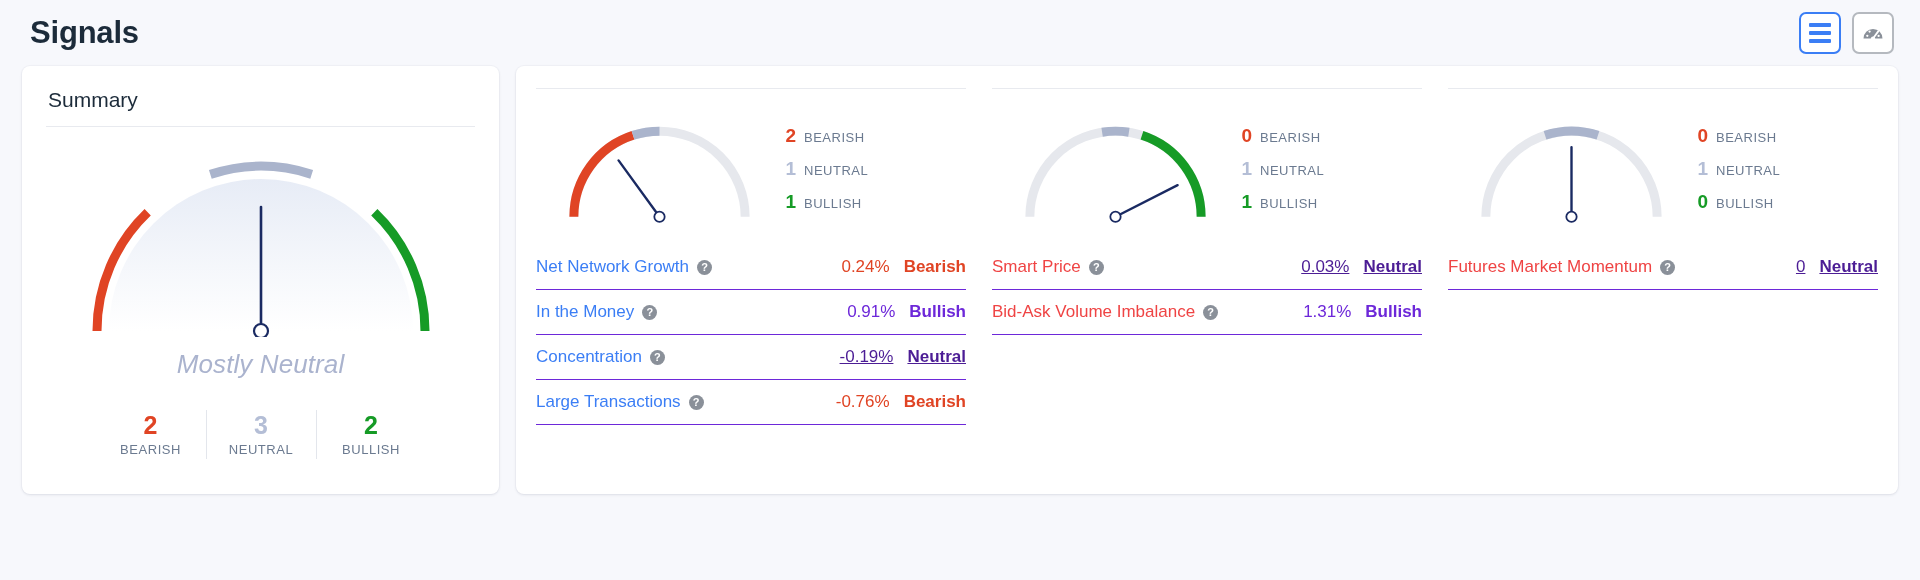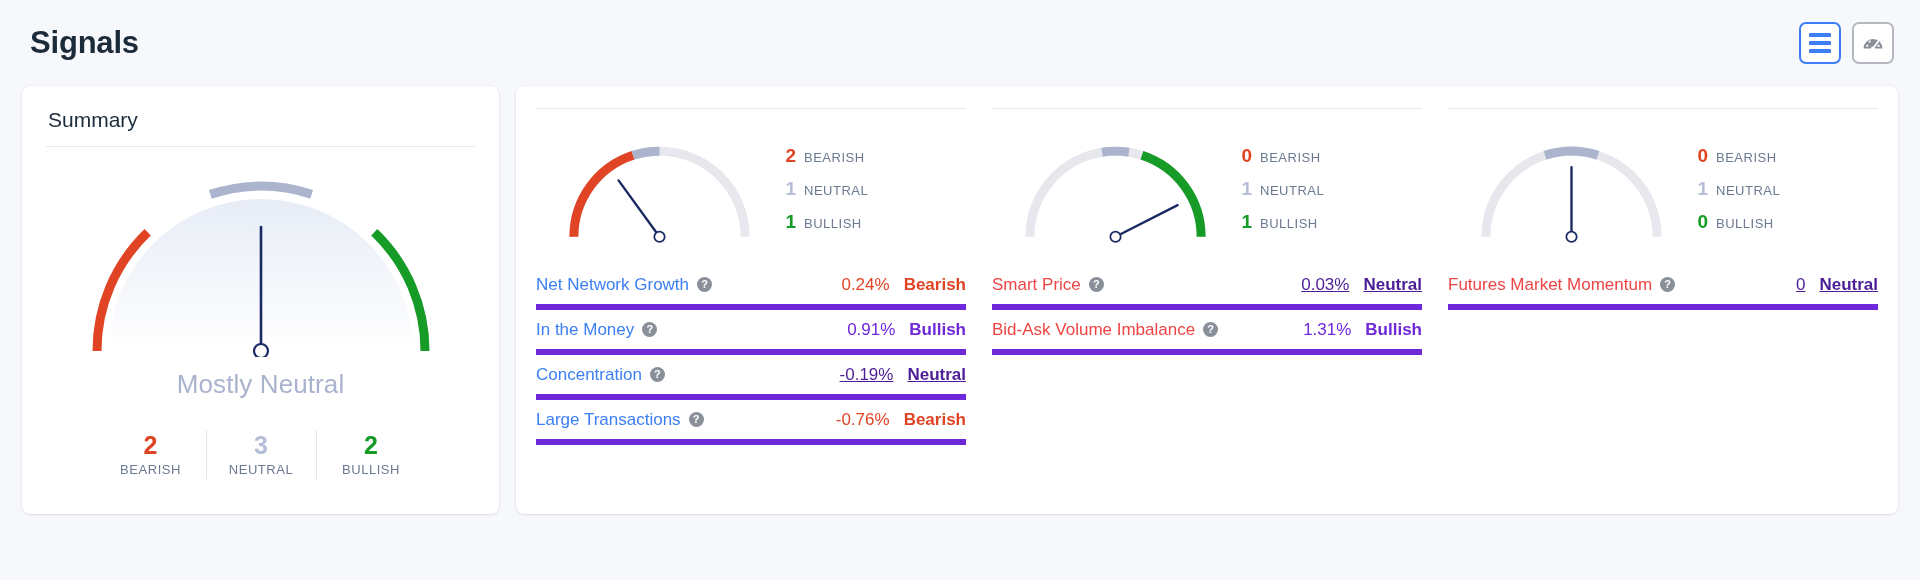--- a/index.html
+++ b/index.html
@@ -5,21 +5,21 @@
   * { box-sizing: border-box; margin: 0; padding: 0; }
   html, body {
     width: 1920px; height: 580px;
     background: #f7f8fc;
     font-family: "Liberation Sans", sans-serif;
     overflow: hidden;
   }
 
   
   .header {
-    height: 86px;
+    height: 66px;
     display: flex; align-items: center;
     padding: 0 26px 0 30px;
   }
   .page-title {
     font-size: 31px; font-weight: bold; color: #1c2b3a;
     letter-spacing: -0.2px;
   }
   .header-spacer { flex: 1; }
   .view-toggles { display: flex; gap: 11px; align-items: center; }
   .tbtn {
@@ -60,20 +60,21 @@
   .sum-gauge-wrap {
     display: flex; justify-content: center; align-items: flex-end;
     height: 182px; margin-top: 28px;
   }
   .sum-label {
     text-align: center;
     font-size: 26px;
     color: #aab3ce;
     margin-top: 12px;
     letter-spacing: .1px;
+    font-style: italic;
   }
   .sum-stats {
     display: flex; justify-content: center; align-items: stretch;
     margin-top: 30px;
   }
   .sum-stat {
     width: 110px; text-align: center;
     padding: 2px 0;
   }
   .sum-stat + .sum-stat { border-left: 1px solid #e3e6ec; }
@@ -99,21 +100,21 @@
     margin-bottom: 11px;
   }
   .count-line .n { font-size: 19px; font-weight: bold; width: 11px; text-align: right; }
   .count-line .t { font-size: 13px; color: #6b7a90; letter-spacing: .5px; }
 
   
   .rows { margin-top: 10px; }
   .srow {
     display: flex; align-items: center;
     height: 45px;
-    border-bottom: 6px solid #6d28d9;
+    border-bottom: 1px solid #6d28d9;
     font-size: 17px;
   }
   .srow .name { color: #3b7ef5; white-space: nowrap; cursor: pointer; }
   .srow.plain .name { color: #ef4444; cursor: default; }
   .help {
     display: inline-flex; align-items: center; justify-content: center;
     width: 15px; height: 15px; border-radius: 50%;
     background: #8a9099; color: #fff;
     font-size: 11px; font-weight: bold; line-height: 1;
     margin-left: 8px; cursor: pointer; flex: none;

